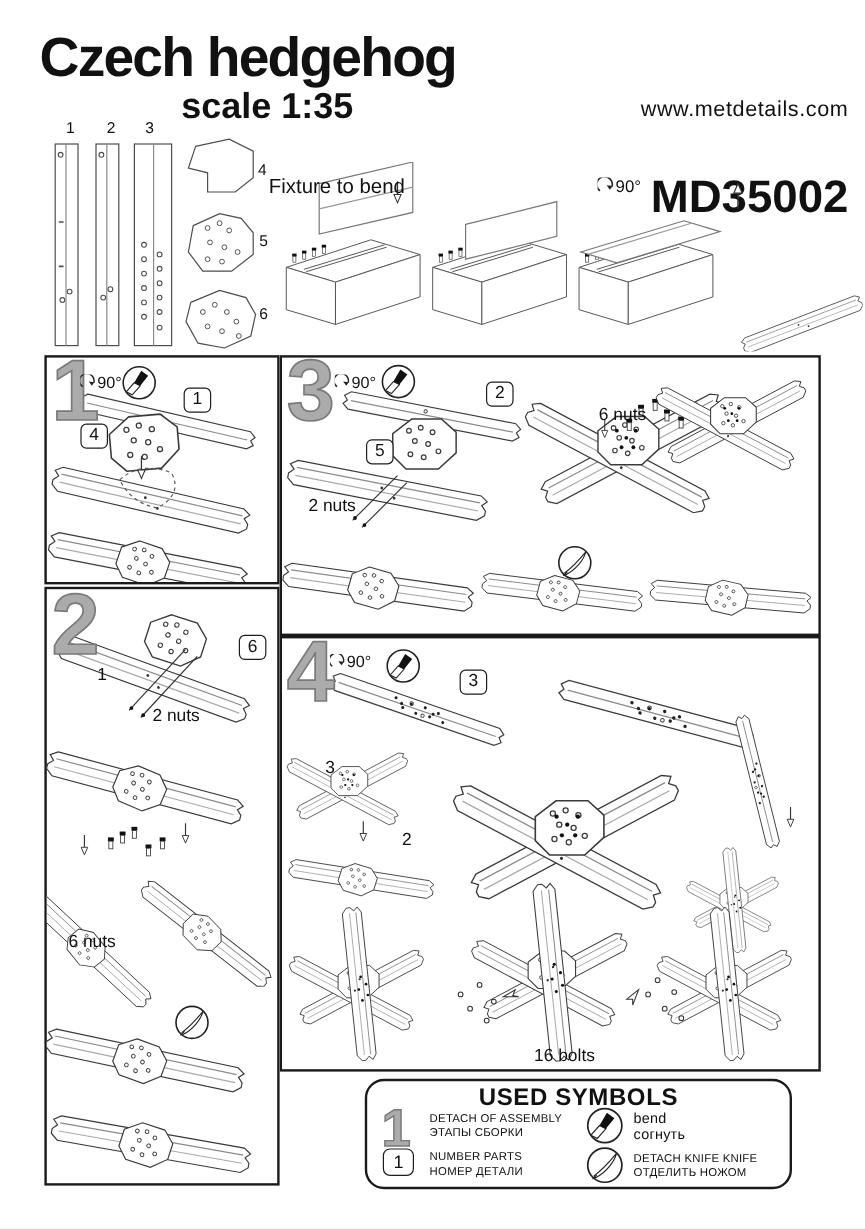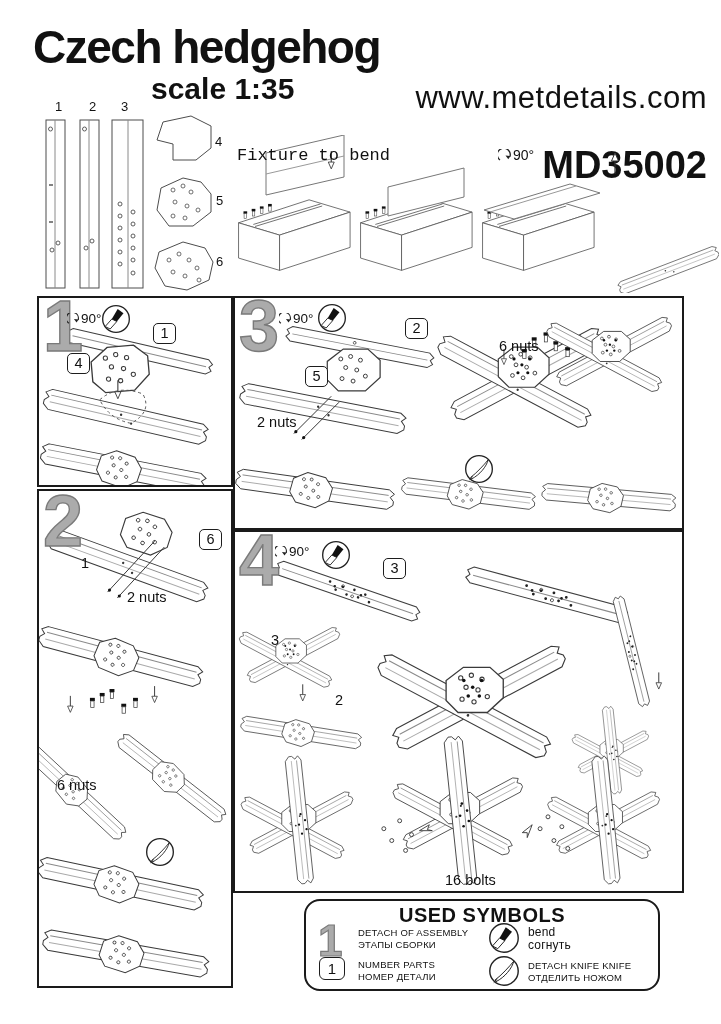--- a/index.html
+++ b/index.html
@@ -2,29 +2,29 @@
 <html><head>
 <meta charset="utf-8">
 <style>
   html,body{margin:0;padding:0;background:#e8e8e8;}
   #page{position:relative;width:721px;height:1024px;background:#ffffff;margin:0 auto;
         font-family:"Liberation Sans",sans-serif;color:#111;overflow:hidden;}
   .abs{position:absolute;}
   .title{font-size:46px;font-weight:bold;letter-spacing:-1.5px;line-height:1;}
   .scale{font-size:30px;font-weight:bold;line-height:1;}
   .brand{font-family:"DejaVu Serif","Liberation Serif",serif;font-style:italic;font-size:43px;line-height:1;white-space:nowrap;}
-  .site{font-size:31px;line-height:1;letter-spacing:.5px;}
+  .site{font-size:18px;line-height:1;letter-spacing:.5px;}
   .code{font-size:38px;font-weight:bold;line-height:1;margin-top:36px;}
   .rightcol{right:14px;text-align:right;}
   .stepbox{position:absolute;border:2px solid #1a1a1a;background:#fff;}
   .stepnum{position:absolute;font-weight:bold;color:#ababab;-webkit-text-stroke:1.4px #7a7a7a;
            line-height:.78;font-size:72px;}
   .numbox{position:absolute;border:1.5px solid #1d1d1d;border-radius:5px;background:#fff;
           font-size:14.5px;line-height:19px;padding:0 5px;min-width:11px;text-align:center;}
-  .angle{position:absolute;font-size:13.5px;white-space:nowrap;display:flex;align-items:flex-end;gap:1px;}
+  .angle{position:absolute;font-size:13.5px;white-space:nowrap;display:flex;align-items:center;gap:1px;}
   .note{position:absolute;font-size:14.5px;white-space:nowrap;}
   .plain{position:absolute;font-size:14.5px;}
   .plabel{position:absolute;font-size:13px;}
   .art{position:absolute;left:0;top:0;width:100%;height:100%;}
   .legend{position:absolute;left:304px;top:899px;width:352px;height:88px;border:2px solid #1a1a1a;
           border-radius:16px;background:#fff;}
   .legtitle{position:absolute;left:0;right:0;top:3px;text-align:center;font-size:20px;font-weight:bold;letter-spacing:.5px;}
   .legnum{position:absolute;left:12px;top:22px;font-size:44px;font-weight:bold;color:#ababab;
           -webkit-text-stroke:1.2px #7a7a7a;line-height:.8;}
   .legbox{position:absolute;left:13px;top:56px;width:24px;height:21px;border:1.6px solid #1d1d1d;
@@ -223,21 +223,21 @@
     <line x1="34" y1="39" x2="112" y2="21" stroke="#999" stroke-width="1"></line>
     <use href="#adown" transform="translate(95,16) scale(0.85)"></use>
     <use href="#block" transform="translate(122,55) scale(0.82)"></use>
     <path d="M156,52 L232,33 L232,62 L156,81 Z" fill="#fff" stroke="#777" stroke-width="1"></path>
     <use href="#block" transform="translate(244,55) scale(0.82)"></use>
     <path d="M252,75 L338,49 L368,58 L282,84 Z" fill="#fff" stroke="#777" stroke-width="1"></path>
     <line x1="258" y1="77" x2="344" y2="51" stroke="#999" stroke-width="1"></line>
     <use href="#aup" transform="translate(378,18)"></use>
     <use href="#beam" transform="translate(385,148) rotate(-21) scale(0.62)"></use>
   </svg>
-  <span class="abs" style="left:237px;top:146px;font-size:17px;font-family:Liberation Mono, monospace;">Fixture to bend</span>
+  <span class="abs" style="left:224px;top:146px;font-size:17px;">Fixture to bend</span>
   <span class="angle" style="left:498px;top:147px;font-size:14px;">
     <svg width="14" height="14" viewBox="0 0 14 14">
         <use href="#rot"></use>
       </svg>
     <span>90°</span>
   </span>
 
   <div class="stepbox" style="left:37px;top:296px;width:192px;height:187px;">
     <svg class="art" viewBox="0 0 196 191">
       <use href="#strip" transform="translate(30,30) rotate(13)"></use>

